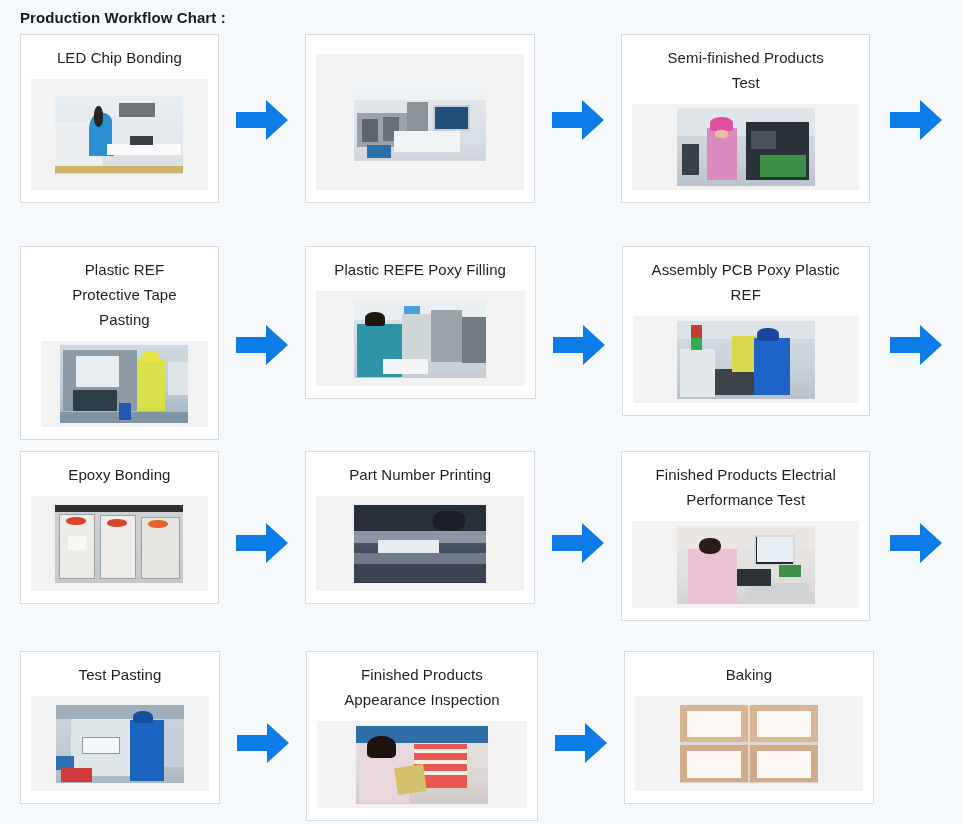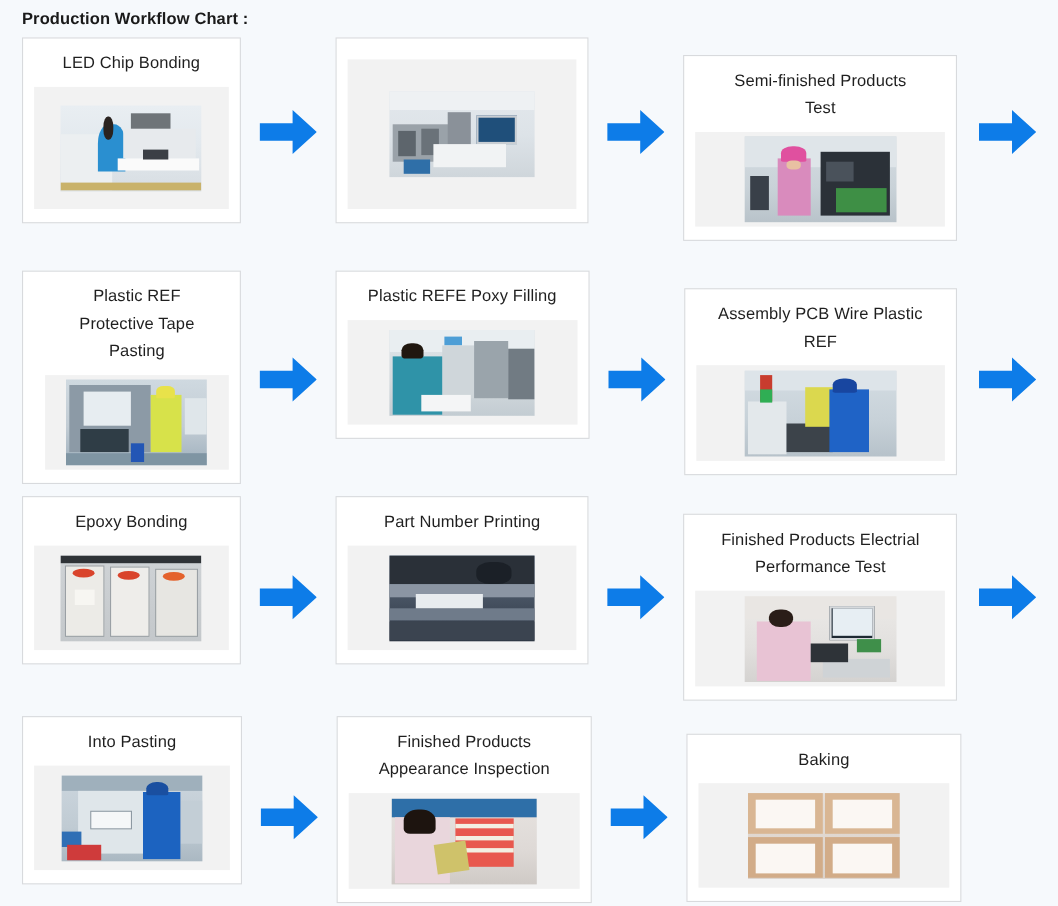--- a/index.html
+++ b/index.html
@@ -44,21 +44,21 @@
     border: 1px solid #d8dadd;
     box-sizing: border-box;
     display: flex;
     flex-direction: column;
     align-items: center;
     padding: 10px 10px 12px 10px;
   }
 
   .card-col-1 { width: 200px; }
   .card-col-2 { width: 232px; }
-  .card-col-3 { width: 250px; margin-top: 16px; }
+  .card-col-3 { width: 250px; }
 
   .card-r1 { height: 169px; }
   .card-r2 { height: 194px; padding-left: 20px; }
   .card-r3 { height: 153px; }
   .card-r4 { height: 170px; }
 
   .card-title {
     font-size: 15px;
     line-height: 25px;
     color: #1f1f1f;
@@ -360,21 +360,21 @@
       </div>
     </div>
 
     <div class="arrow-cell">
       <svg class="arrow-shift-r2" width="52" height="44" viewBox="0 0 52 44">
         <path d="M0 14 H30 V2 L52 22 L30 42 V30 H0 Z" fill="#0d7ce8"></path>
       </svg>
     </div>
 
     <div class="card card-col-3 card-r4">
-      <div class="card-title">Assembly PCB Wire Plastic
+      <div class="card-title">Assembly PCB Poxy Plastic
 REF</div>
       <div class="thumb-band">
         <div class="thumb p-pcb">
           <span class="ph m1"></span>
             <span class="ph m4"></span>
             <span class="ph m2"></span>
             <span class="ph m3"></span>
           <span class="ph m8"></span>
             <span class="ph m5"></span>
             <span class="ph m6"></span>
@@ -454,21 +454,21 @@
     <div class="arrow-cell trailing">
       <svg class="arrow-shift-r3" width="52" height="44" viewBox="0 0 52 44">
         <path d="M0 14 H30 V2 L52 22 L30 42 V30 H0 Z" fill="#0d7ce8"></path>
       </svg>
     </div>
   </div>
 
   <div class="flow-row row-4">
 
     <div class="card card-col-1 card-r3">
-      <div class="card-title">Into Pasting</div>
+      <div class="card-title">Test Pasting</div>
       <div class="thumb-band">
         <div class="thumb p-film">
           <span class="ph m1"></span>
             <span class="ph m8"></span>
             <span class="ph m2"></span>
             <span class="ph m3"></span>
           <span class="ph m4"></span>
             <span class="ph m5"></span>
             <span class="ph m6"></span>
             <span class="ph m7"></span>

